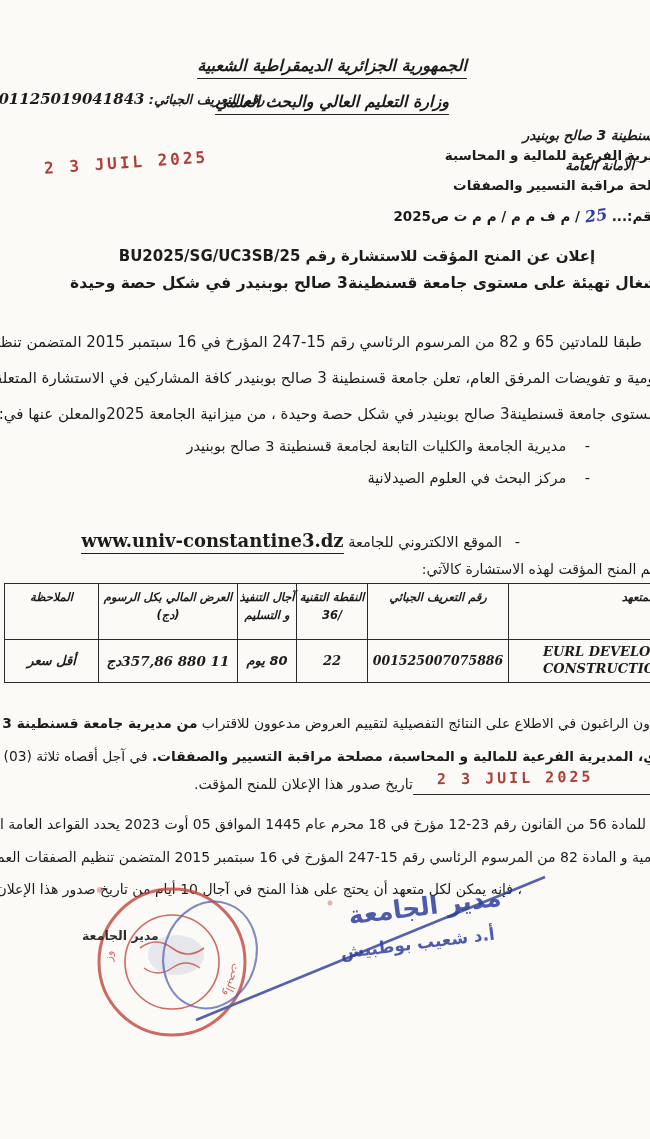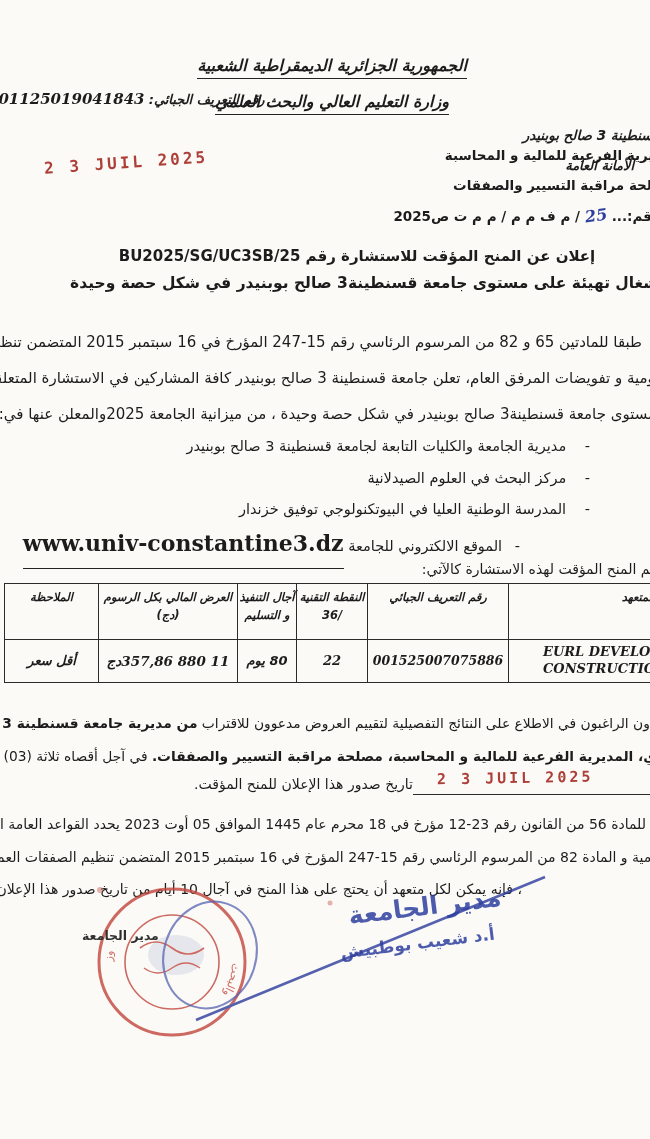--- a/index.html
+++ b/index.html
@@ -65,28 +65,24 @@
   <div class="abs" style="top:405px;right:-28px;font-size:15px;">لى مستوى جامعة قسنطينة3 صالح بوبنيدر  في شكل حصة وحيدة ، من ميزانية الجامعة  2025والمعلن عنها في:</div>
 
   <div class="abs" style="top:438px;right:60px;font-size:14.5px;">
     <span>-</span>
     <span style="margin-right:14px;margin-top:29px;">مديرية الجامعة والكليات التابعة لجامعة قسنطينة 3 صالح بوبنيدر</span>
   </div>
   <div class="abs" style="top:470px;right:60px;font-size:14.5px;">
     <span>-</span>
     <span style="margin-right:14px;">مركز البحث في العلوم الصيدلانية</span>
   </div>
-  <div class="abs" style="top:501px;right:60px;font-size:14.5px;">
-    <span>-</span>
-    <span style="margin-right:14px;">المدرسة الوطنية العليا في البيوتكنولوجي توفيق خزندار</span>
-  </div>
   <div class="abs" style="top:530px;right:130px;font-size:14.5px;">
     <span>-</span>
     <span style="margin-right:8px;">الموقع الالكتروني للجامعة</span>
-    <span class="num-serif" style="font-size:22px;border-bottom:1.4px solid #222;padding-bottom:12px;direction:ltr;display:inline-block;">www.univ-constantine3.dz</span>
+    <span class="num-serif" style="font-size:18px;border-bottom:1.4px solid #222;padding-bottom:2px;direction:ltr;display:inline-block;">www.univ-constantine3.dz</span>
   </div>
 
   <div class="abs" style="top:561px;right:-4px;font-size:14px;">تم المنح المؤقت لهذه الاستشارة كالآتي:</div>
 
   <div class="award-table">
 
     <div class="tcell">
       <div>الملاحظة</div>
     </div>
     <div class="tcell">

